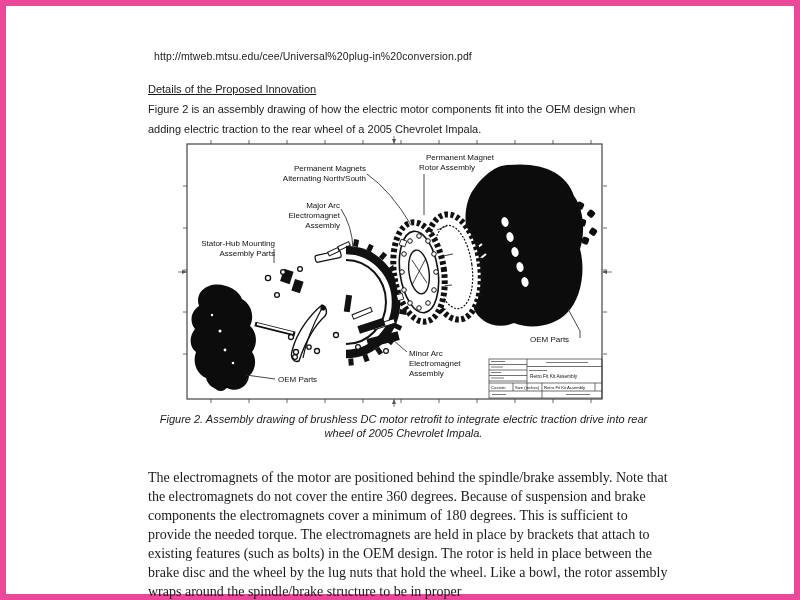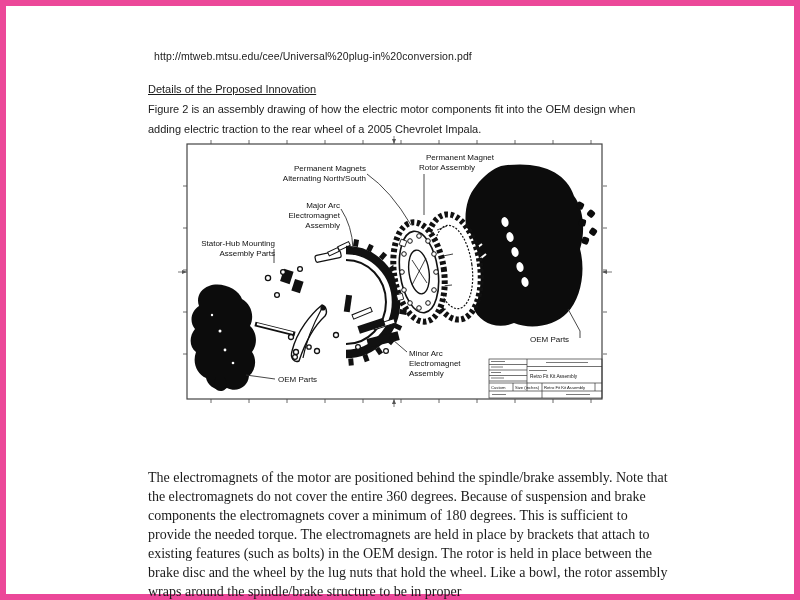--- a/index.html
+++ b/index.html
@@ -223,16 +223,20 @@
         <rect x="486" y="388" width="14" height="1"></rect>
         <rect x="560" y="388" width="24" height="1"></rect>
       </g>
       <text class="tb-big" x="524" y="372">Retro Fit Kit Assembly</text>
       <text class="tb-small" x="485" y="382.5">Custom</text>
       <text class="tb-small" x="509" y="382.5">Size (inches)</text>
       <text class="tb-small" x="538" y="382.5">Retro Fit Kit Assembly</text>
     </g>
   </svg>
 
+  <div class="caption">
+    <div>Figure 2. Assembly drawing of brushless DC motor retrofit to integrate electric traction drive into rear</div>
+    <div>wheel of 2005 Chevrolet Impala.</div>
+  </div>
 
   <div class="bodytext">The electromagnets of the motor are positioned behind the spindle/brake assembly. Note that the electromagnets do not cover the entire 360 degrees. Because of suspension and brake components the electromagnets cover a minimum of 180 degrees. This is sufficient to provide the needed torque. The electromagnets are held in place by brackets that attach to existing features (such as bolts) in the OEM design. The rotor is held in place between the brake disc and the wheel by the lug nuts that hold the wheel. Like a bowl, the rotor assembly wraps around the spindle/brake structure to be in proper</div>
 
 </div>
 
 </body></html>

